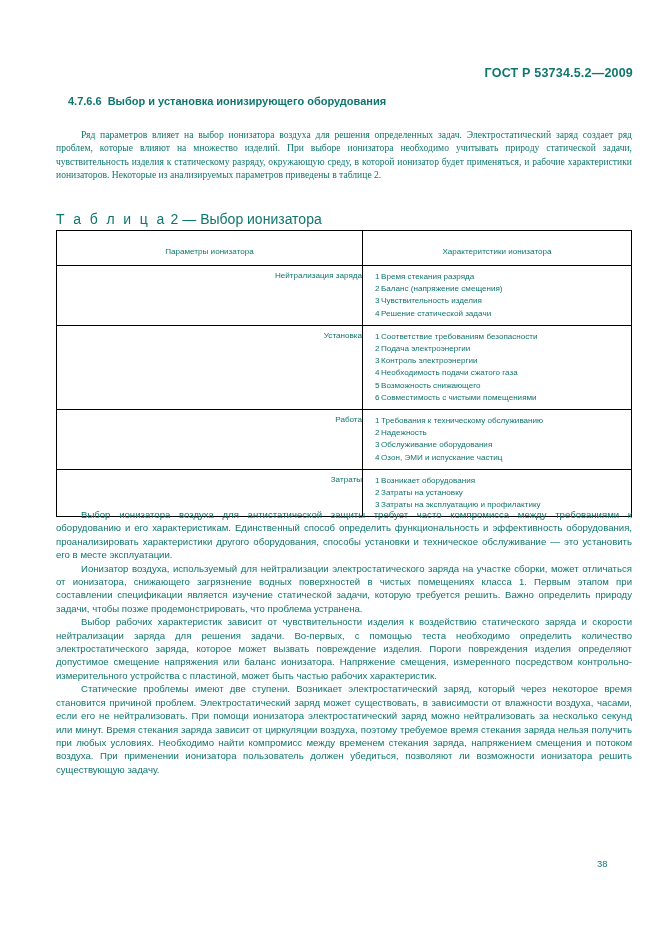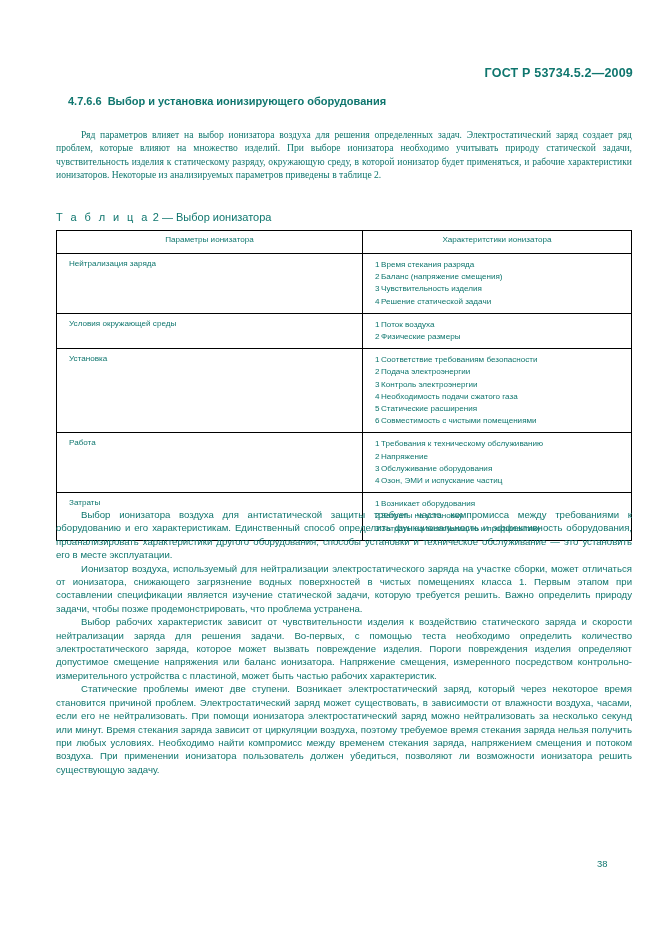--- a/index.html
+++ b/index.html
@@ -52,21 +52,21 @@
   .body-block p {
     margin: 0 0 0 0;
     text-indent: 25px;
     text-align: justify;
   }
 
   .table-caption {
     position: absolute;
     top: 203px;
     left: 56px;
-    font-size: 11px;
+    font-size: 14px;
     white-space: nowrap;
   }
   .table-caption .tbl-word {
     letter-spacing: 2.4px;
   }
   table.ion {
     position: absolute;
     top: 222px;
     left: 56px;
     width: 575px;
@@ -75,26 +75,27 @@
     table-layout: fixed;
   }
   table.ion th, table.ion td {
     border: 1px solid #000000;
     vertical-align: top;
     padding: 0;
   }
   table.ion th {
     text-align: center;
     font-weight: normal;
-    padding: 4px 0 4px 0;
+    padding: 16px 0 4px 0;
     height: 14px;
   }
   table.ion td.param {
     padding: 5px 0 5px 12px;
     white-space: nowrap;
+    text-align: right;
   }
   table.ion td.chars {
     padding: 5px 0 5px 0;
   }
   .col-a { width: 306px; }
   .col-b { width: 269px; }
   ol.charlist {
     list-style: none;
     margin: 0;
     padding: 0;
@@ -169,35 +170,20 @@
                 <span>Чувствительность изделия</span>
               </li>
             <li>
                 <span class="idx">4</span>
                 <span>Решение статической задачи</span>
               </li>
           </ol>
         </td>
       </tr>
       <tr>
-        <td class="param">Условия окружающей среды</td>
-        <td class="chars">
-          <ol class="charlist">
-            <li>
-                <span class="idx">1</span>
-                <span>Поток воздуха</span>
-              </li>
-            <li>
-                <span class="idx">2</span>
-                <span>Физические размеры</span>
-              </li>
-          </ol>
-        </td>
-      </tr>
-      <tr>
         <td class="param">Установка</td>
         <td class="chars">
           <ol class="charlist">
             <li>
                 <span class="idx">1</span>
                 <span>Соответствие требованиям безопасности</span>
               </li>
             <li>
                 <span class="idx">2</span>
                 <span>Подача электроэнергии</span>
@@ -205,40 +191,40 @@
             <li>
                 <span class="idx">3</span>
                 <span>Контроль электроэнергии</span>
               </li>
             <li>
                 <span class="idx">4</span>
                 <span>Необходимость подачи сжатого газа</span>
               </li>
             <li>
                 <span class="idx">5</span>
-                <span>Статические расширения</span>
+                <span>Возможность снижающего</span>
               </li>
             <li>
                 <span class="idx">6</span>
                 <span>Совместимость с чистыми помещениями</span>
               </li>
           </ol>
         </td>
       </tr>
       <tr>
         <td class="param">Работа</td>
         <td class="chars">
           <ol class="charlist">
             <li>
                 <span class="idx">1</span>
                 <span>Требования к техническому обслуживанию</span>
               </li>
             <li>
                 <span class="idx">2</span>
-                <span>Напряжение</span>
+                <span>Надежность</span>
               </li>
             <li>
                 <span class="idx">3</span>
                 <span>Обслуживание оборудования</span>
               </li>
             <li>
                 <span class="idx">4</span>
                 <span>Озон, ЭМИ и испускание частиц</span>
               </li>
           </ol>

